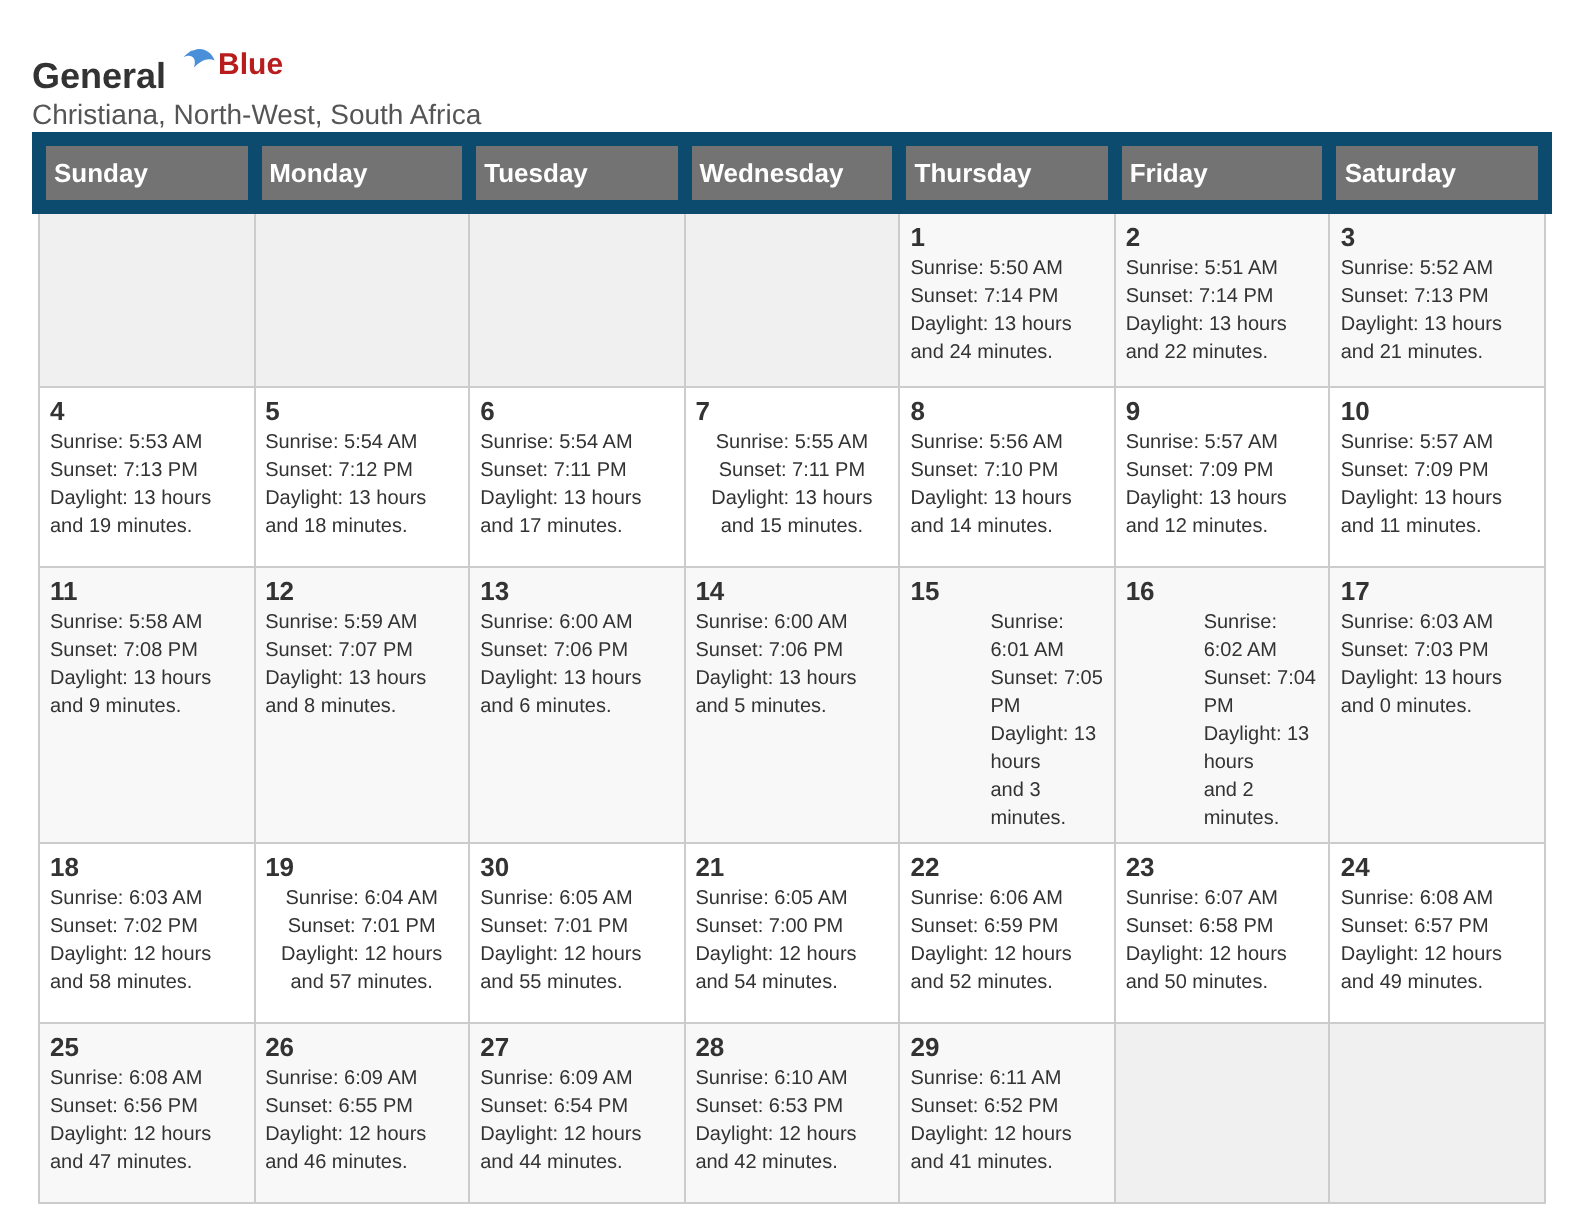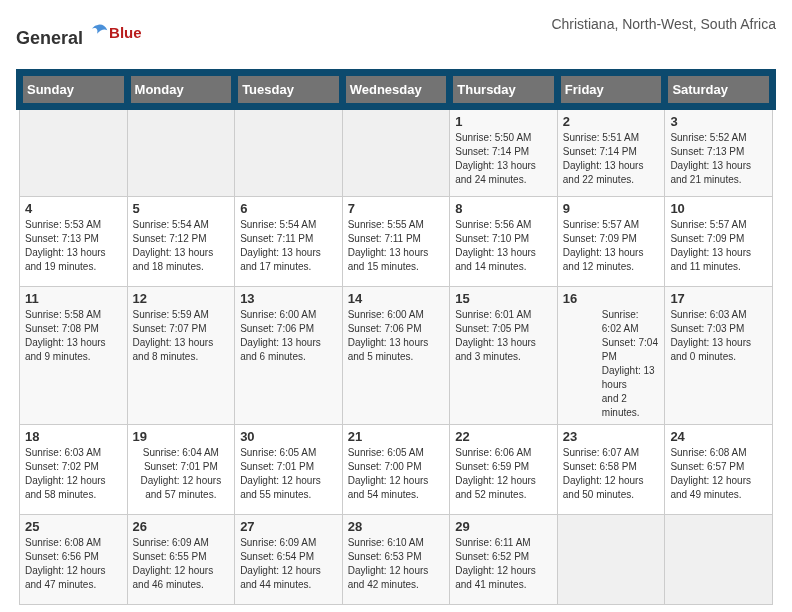--- a/index.html
+++ b/index.html
@@ -7,21 +7,22 @@
       font-family: Arial, sans-serif;
       background: #fff;
       width: 792px;
       min-height: 612px;
       padding: 16px;
     }
     .header-area {
       display: flex;
       justify-content: space-between;
       align-items: flex-start;
-      margin-bottom: 20px;
+      margin-bottom: 1px;
+      flex-direction: column;
     }
     .logo {
       display: flex;
       align-items: center;
       margin-top: 4px;
     }
     .logo-icon {
       width: 24px;
       height: 24px;
       margin-left: 2px;
@@ -156,21 +157,21 @@
         </td>
         <td>
           <span class="day-number">6</span>
           <div class="day-info" style="white-space: pre-line;">Sunrise: 5:54 AM
 Sunset: 7:11 PM
 Daylight: 13 hours
 and 17 minutes.</div>
         </td>
         <td>
           <span class="day-number">7</span>
-          <div class="day-info" style="white-space: pre-line;">Sunrise: 5:55 AM
+          <div class="day-info" style="white-space: pre-line; text-align: center;">Sunrise: 5:55 AM
 Sunset: 7:11 PM
 Daylight: 13 hours
 and 15 minutes.</div>
         </td>
         <td>
           <span class="day-number">8</span>
           <div class="day-info" style="white-space: pre-line;">Sunrise: 5:56 AM
 Sunset: 7:10 PM
 Daylight: 13 hours
 and 14 minutes.</div>
@@ -214,21 +215,21 @@
         </td>
         <td>
           <span class="day-number">14</span>
           <div class="day-info" style="white-space: pre-line;">Sunrise: 6:00 AM
 Sunset: 7:06 PM
 Daylight: 13 hours
 and 5 minutes.</div>
         </td>
         <td>
           <span class="day-number">15</span>
-          <div class="day-info" style="white-space: pre-line;">Sunrise: 6:01 AM
+          <div class="day-info" style="white-space: pre-line; margin-left: 40px;">Sunrise: 6:01 AM
 Sunset: 7:05 PM
 Daylight: 13 hours
 and 3 minutes.</div>
         </td>
         <td>
           <span class="day-number">16</span>
           <div class="day-info" style="white-space: pre-line; margin-left: 39px;">Sunrise: 6:02 AM
 Sunset: 7:04 PM
 Daylight: 13 hours
 and 2 minutes.</div>

